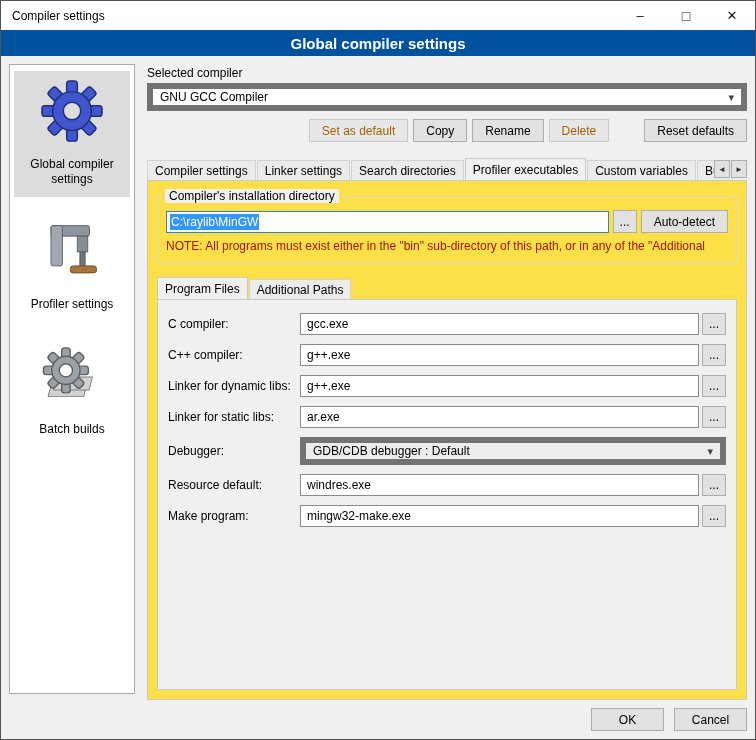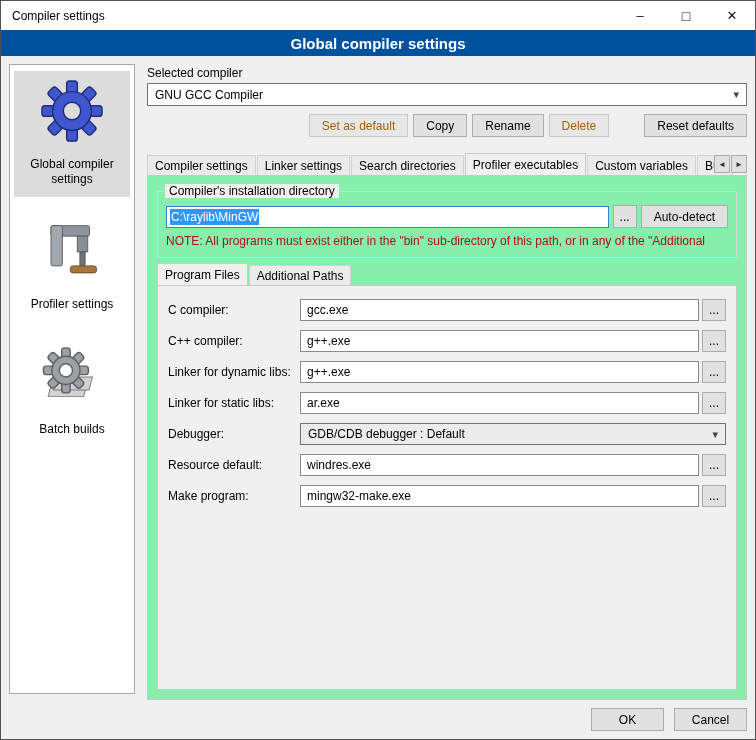--- a/index.html
+++ b/index.html
@@ -57,21 +57,21 @@
   }
   .sb-item.selected { background: #DCDCDC; }
   .sb-icon { height: 64px; display: flex; align-items: center; justify-content: center; margin-bottom: 14px; }
   .sb-label { text-align: center; font-size: 12px; line-height: 1.25; }
   
   .rightcol { flex: 1; display: flex; flex-direction: column; min-width: 0; }
   .main { flex: 1; display: flex; flex-direction: column; min-height: 0; }
   .sc-label { margin: 2px 0 3px; }
   
   .combo {
-    height: 23px; background: #FFFFFF; border: 1px solid #737373;
+    height: 23px; background: #FFFFFF; border: 6px solid #737373;
     display: flex; align-items: center; padding: 8px 7px;
     cursor: default; white-space: nowrap; overflow: hidden;
   }
   .combo .arrow { margin-left: auto; font-size: 11px; color: #404040; padding-left: 6px; }
   .combo.gray { background: #ECECEC; }
   
   .btn {
     height: 23px; background: #E1E1E1; border: 1px solid #ADADAD;
     display: inline-flex; align-items: center; justify-content: center;
     font-size: 12px; font-family: inherit; padding: 0 12px; cursor: default;
@@ -98,39 +98,39 @@
     border-color: #C9C9C9;
   }
   .tab-scroll { position: absolute; right: 0; bottom: 2px; display: flex; gap: 1px; z-index: 3; }
   .sbtn {
     width: 16px; height: 18px; font-size: 8px; color: #333;
     display: flex; align-items: center; justify-content: center;
     background: #E1E1E1; border: 1px solid #ADADAD; font-family: inherit; cursor: default;
   }
   
   .tabpanel {
-    flex: 1; border: 1px solid #C9C9C9; background: #86efac;
+    flex: 1; border: 1px solid #C9C9C9; background: #fde047;
     padding: 12px 9px 9px; display: flex; flex-direction: column; min-height: 0;
   }
   
   .groupbox { border: 1px solid #D5D5D5; position: relative; padding: 13px 8px 9px; margin-top: 3px; }
   .groupbox .legend { position: absolute; top: -8px; left: 7px; background: #F0F0F0; padding: 0 4px; }
   .dirrow { display: flex; align-items: center; gap: 4px; }
   .pathfield {
     flex: 1; height: 22px; background: #fff; border: 1px solid #3D7EBC;
     display: flex; align-items: center; padding: 0 3px; overflow: hidden; cursor: text;
   }
   .selection { background: var(--selection-bg, #3297FD); color: var(--selection-fg, #fff); padding: 1px 1px; }
   .sq-btn { width: 24px; flex: 0 0 24px; padding: 0; }
   .note {
     margin-top: 6px; color: var(--note-color, #A01515);
     white-space: nowrap; overflow: hidden;
   }
   
-  .subtabs { margin-top: 4px; padding-right: 0; flex: 0 0 23px; }
+  .subtabs { margin-top: 13px; padding-right: 0; flex: 0 0 23px; }
   .subpanel {
     flex: 1; border: 1px solid #C9C9C9; background: #F0F0F0;
     padding: 13px 10px; display: flex; flex-direction: column; gap: 9px; min-height: 0;
   }
   
   .frow { display: flex; align-items: center; flex: 0 0 22px; }
   .flabel { flex: 0 0 132px; width: 132px; }
   .ffield {
     flex: 1; height: 22px; background: #fff; border: 1px solid #8A8A8A;
     display: flex; align-items: center; padding: 0 6px; overflow: hidden; cursor: text;

